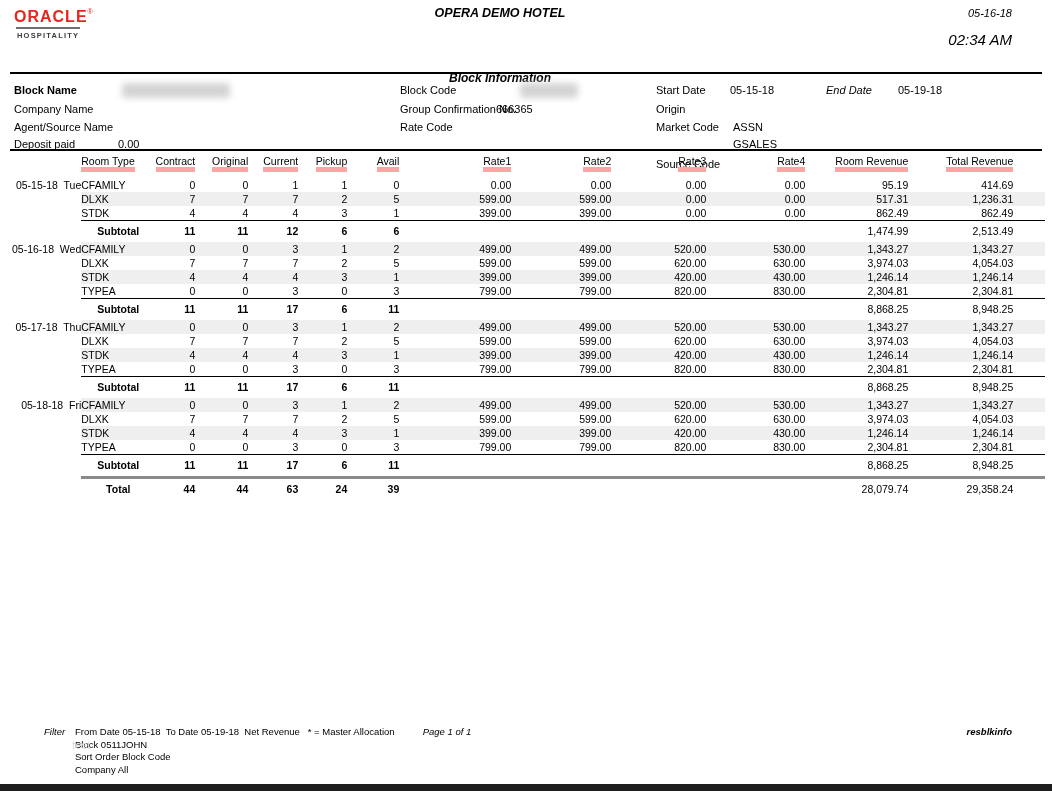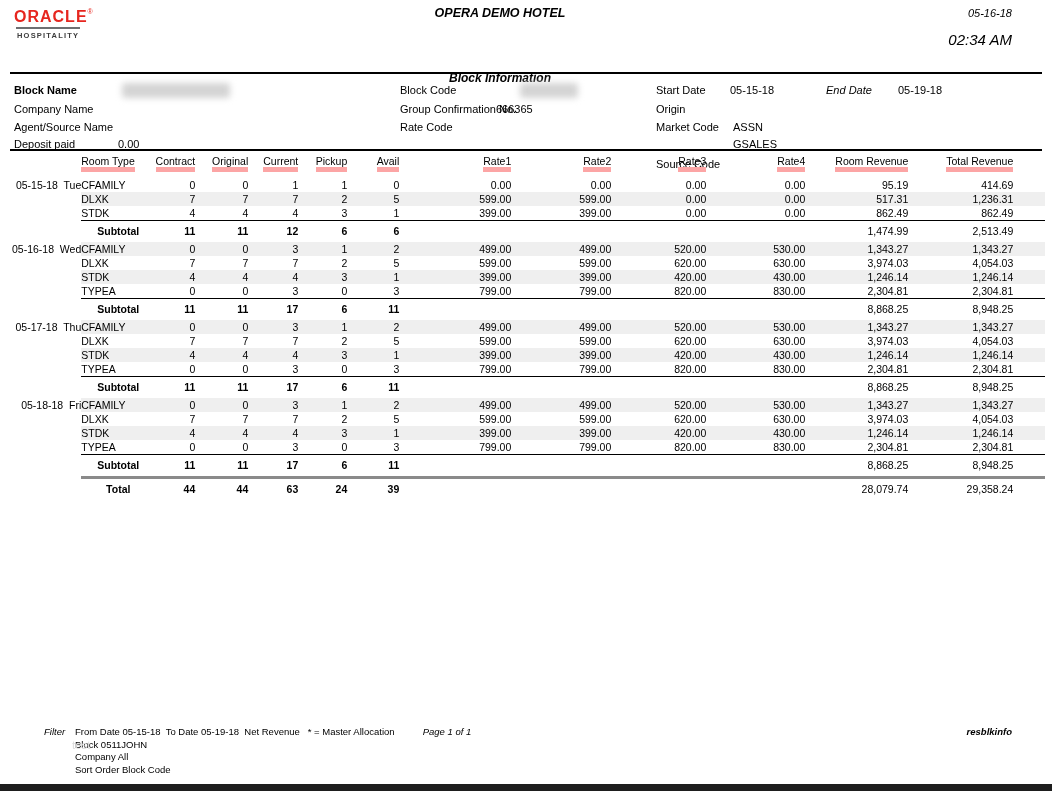--- a/index.html
+++ b/index.html
@@ -451,22 +451,22 @@
           <td class="fill"></td>
         </tr>
       </tbody>
   </table>
 
   <div class="footer">
     <span class="f-filter">Filter</span>
     <div class="f-lines">
       <div class="pre">From Date 05-15-18  To Date 05-19-18  Net Revenue   * = Master Allocation</div>
       <div>Block 0511JOHN</div>
+      <div>Sort Order Block Code</div>
       <div>Company All</div>
-      <div>Sort Order Block Code</div>
     </div>
     <div class="f-page">Page 1 of 1</div>
     <span class="f-code">resblkinfo</span>
     <span class="f-watermark">test</span>
   </div>
 
   <div class="bottom-bar"></div>
 </div>
 
 </body></html>

